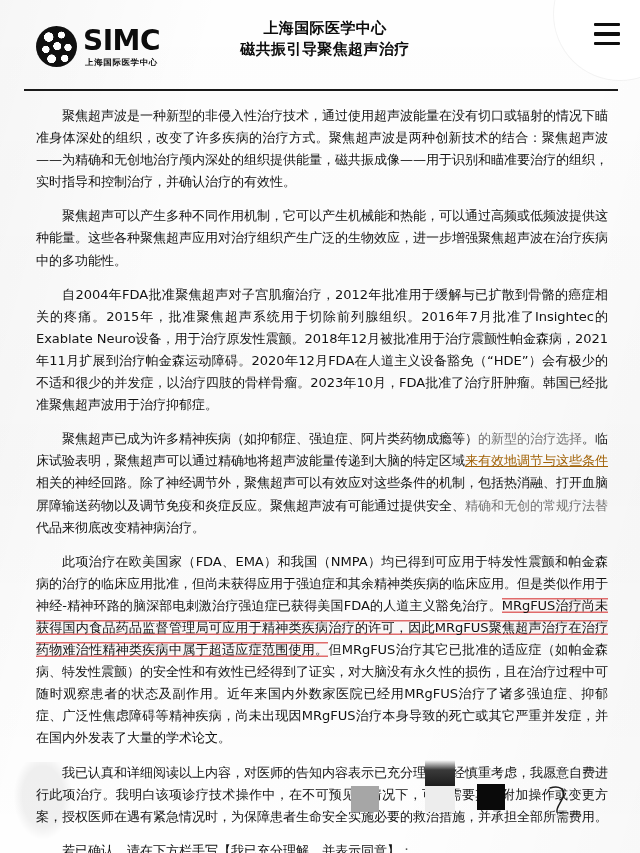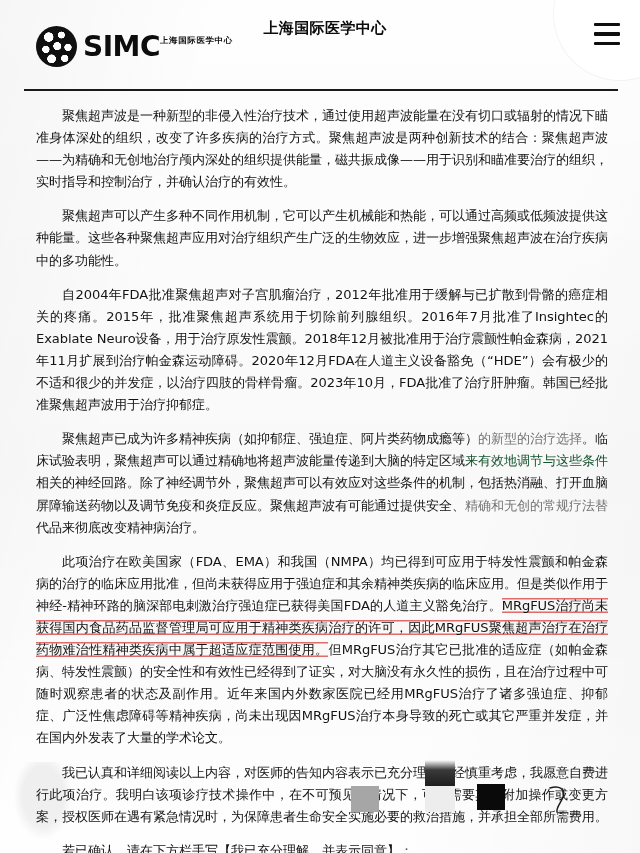--- a/index.html
+++ b/index.html
@@ -91,21 +91,21 @@
       radial-gradient(circle at 62% 22%, #ffffff 0 8%, rgba(255,255,255,0) 9%),
       radial-gradient(circle at 24% 57%, #ffffff 0 9%, rgba(255,255,255,0) 10%),
       radial-gradient(circle at 52% 49%, #ffffff 0 13%, rgba(255,255,255,0) 14%),
       radial-gradient(circle at 78% 52%, #ffffff 0 9%, rgba(255,255,255,0) 10%),
       radial-gradient(circle at 38% 80%, #ffffff 0 10%, rgba(255,255,255,0) 11%),
       radial-gradient(circle at 70% 79%, #ffffff 0 8%, rgba(255,255,255,0) 9%),
       radial-gradient(circle at 50% 50%, #101010 0 100%);
   }
   #logo-text {
     display: flex;
-    flex-direction: row;
+    flex-direction: column;
     line-height: 1;
     text-align: center;
   }
   #logo-acronym {
     font-family: "DejaVu Sans", "Liberation Sans", sans-serif;
     font-weight: 700;
     font-size: 28px;
     letter-spacing: -0.5px;
     color: #0d0d0d;
   }
@@ -156,21 +156,21 @@
     color: #131313;
     letter-spacing: -0.05px;
   }
   #doc-body p {
     margin: 12px;
     text-indent: 2em;
   }
 
   
   .faded { color: #737373; }
-  .faded2 { color: #14532d; }
+  .faded2 { color: #a16207; text-decoration: underline; }
 
   
   .redbox-wrap { position: relative; }
   .hl {
     box-decoration-break: clone;
     -webkit-box-decoration-break: clone;
     box-shadow:
       inset 0 1.4px 0 0 #e06b6b,
       inset 0 -1.4px 0 0 #e06b6b;
     background: rgba(224,107,107,0.028);
@@ -255,20 +255,21 @@
   <div id="doc-header">
     <div id="logo">
       <div id="logo-mark"></div>
       <div id="logo-text">
         <span id="logo-acronym">SIMC</span>
         <span id="logo-cn">上海国际医学中心</span>
       </div>
     </div>
     <div id="doc-titles">
       <div class="title-line">上海国际医学中心</div>
+      <div class="title-line">磁共振引导聚焦超声治疗</div>
     </div>
   </div>
 
   <div id="rule-top"></div>
 
   <div id="doc-body">
 
     <p>聚焦超声波是一种新型的非侵入性治疗技术，通过使用超声波能量在没有切口或辐射的情况下瞄准身体深处的组织，改变了许多疾病的治疗方式。聚焦超声波是两种创新技术的结合：聚焦超声波——为精确和无创地治疗颅内深处的组织提供能量，磁共振成像——用于识别和瞄准要治疗的组织，实时指导和控制治疗，并确认治疗的有效性。</p>
     <p>聚焦超声可以产生多种不同作用机制，它可以产生机械能和热能，可以通过高频或低频波提供这种能量。这些各种聚焦超声应用对治疗组织产生广泛的生物效应，进一步增强聚焦超声波在治疗疾病中的多功能性。</p>
     <p>自2004年FDA批准聚焦超声对子宫肌瘤治疗，2012年批准用于缓解与已扩散到骨骼的癌症相关的疼痛。2015年，批准聚焦超声系统用于切除前列腺组织。2016年7月批准了Insightec的Exablate Neuro设备，用于治疗原发性震颤。2018年12月被批准用于治疗震颤性帕金森病，2021年11月扩展到治疗帕金森运动障碍。2020年12月FDA在人道主义设备豁免（“HDE”）会有极少的不适和很少的并发症，以治疗四肢的骨样骨瘤。2023年10月，FDA批准了治疗肝肿瘤。韩国已经批准聚焦超声波用于治疗抑郁症。</p>

